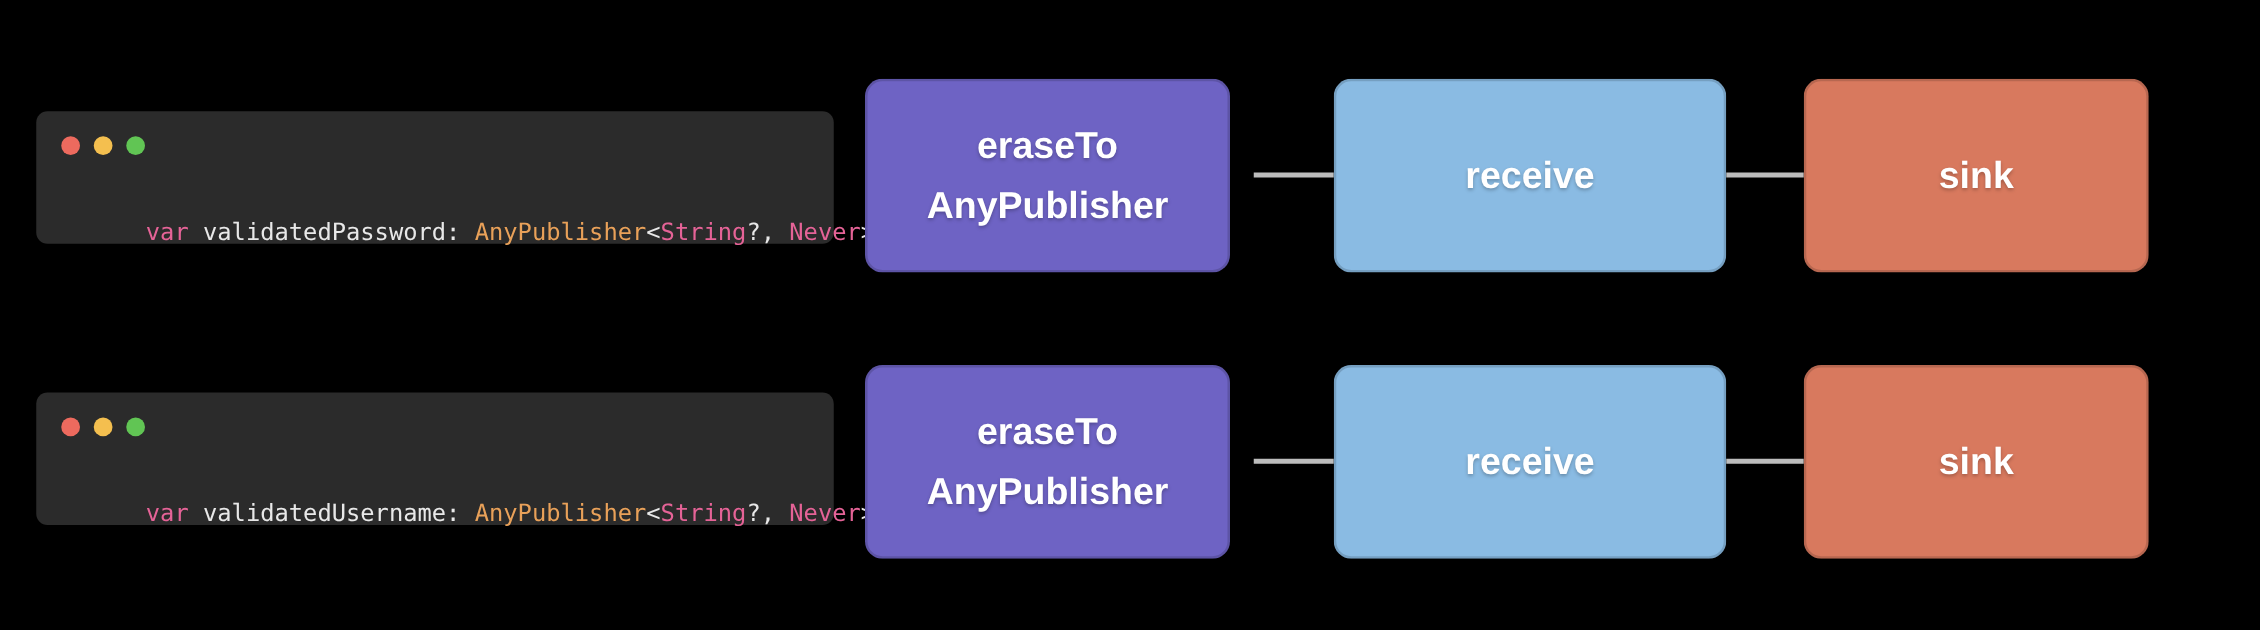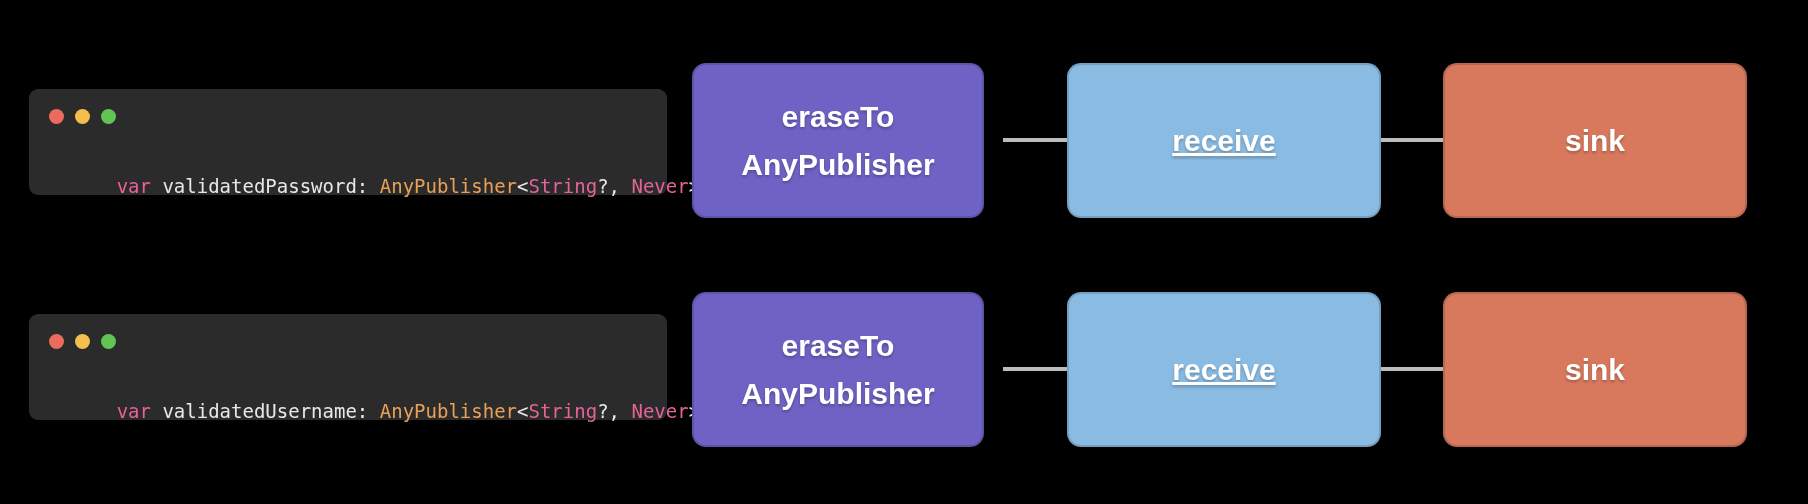--- a/index.html
+++ b/index.html
@@ -69,22 +69,22 @@
     justify-content: center;
     color: #ffffff;
     font-weight: bold;
     font-size: 30px;
     text-align: center;
     text-shadow: 0 2px 3px rgba(0,0,0,0.25);
   }
   .row-1-node { top: 63px; }
   .row-2-node { top: 292px; }
   .node-purple { left: 692px;  width: 292px; background: var(--node_purple, #6e63c4); }
-  .node-blue   { left: 1067px; width: 314px; background: var(--node_blue, #8abbe3); text-decoration: underline; }
-  .node-salmon { left: 1443px; width: 304px; background: var(--node_orange, #d8795e); }
+  .node-blue   { left: 1067px; width: 314px; background: var(--node_blue, #8abbe3); }
+  .node-salmon { left: 1443px; width: 276px; background: var(--node_orange, #d8795e); }
   .node-line { line-height: 48px; }
 
   
   .connector {
     position: absolute;
     height: 4px;
     background: var(--connector, #bcbcbc);
   }
   .row-1-conn { top: 138px; }
   .row-2-conn { top: 367px; }

